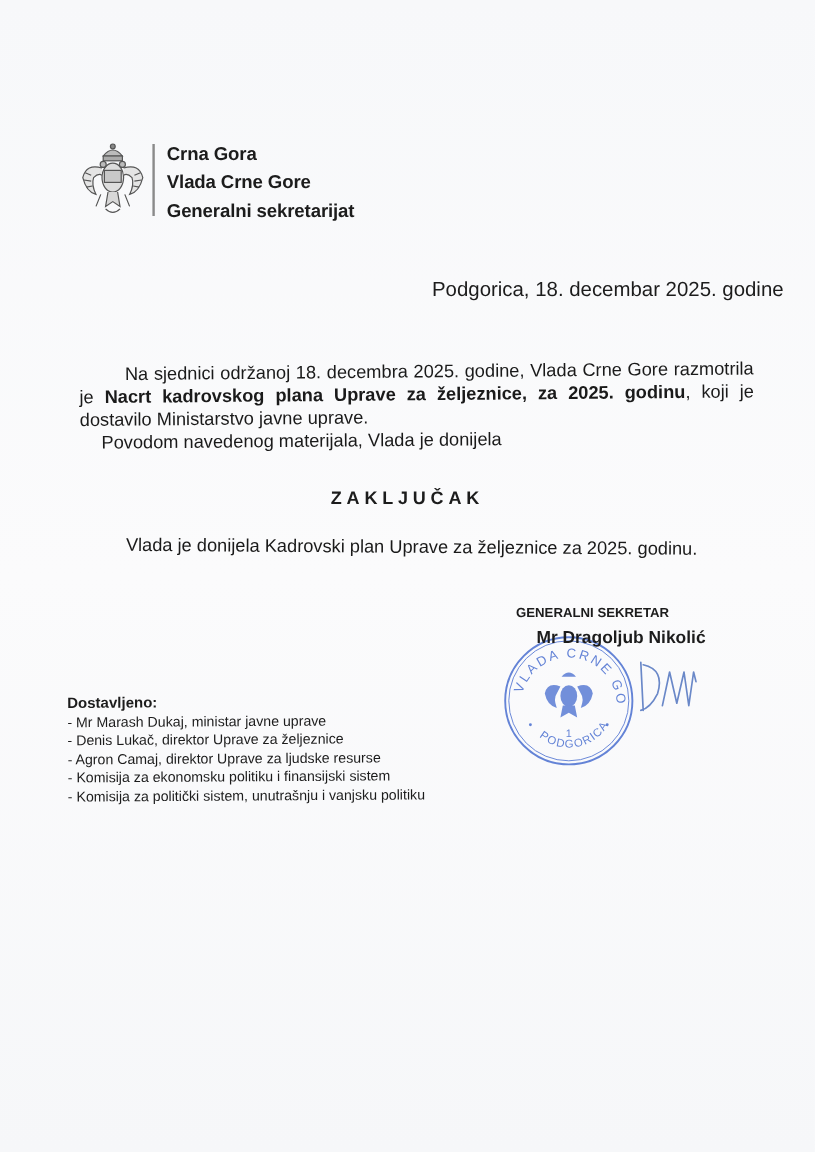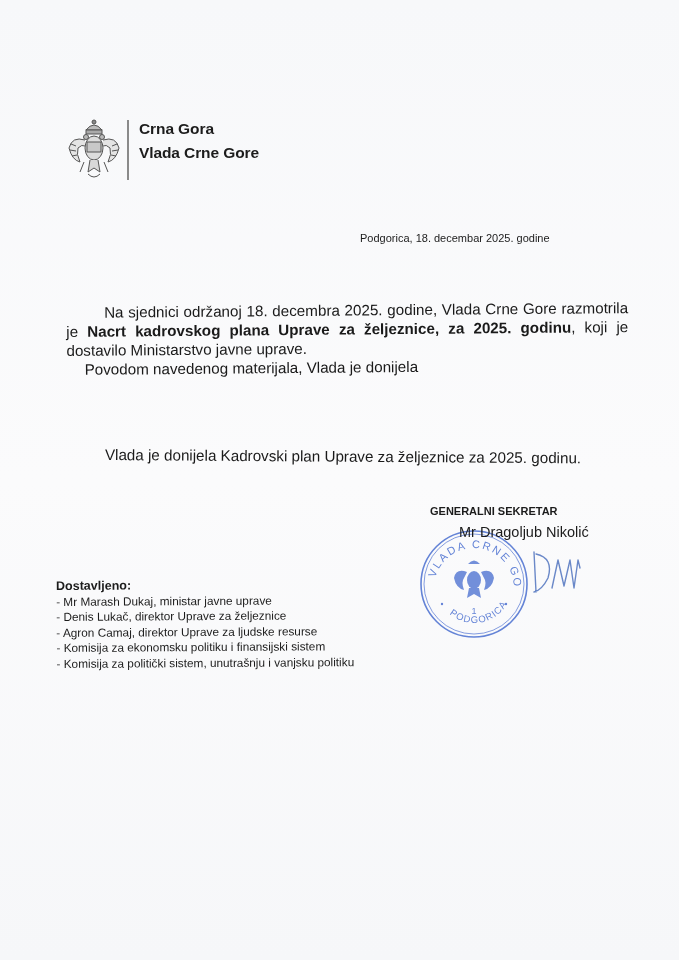--- a/index.html
+++ b/index.html
@@ -65,21 +65,21 @@
       font-weight: normal;
       font-style: italic;
       margin-left: 1px;
       position: relative;
       top: 1px;
     }
     .place-date {
       position: absolute;
       left: 360px;
       top: 232px;
-      font-size: 11px;
+      font-size: 17px;
       color: #1c1c1c;
       white-space: nowrap;
     }
 
     
     .body-text {
       position: absolute;
       left: 66px;
       top: 303px;
       width: 562px;
@@ -125,24 +125,23 @@
       font-size: 11px;
       font-weight: bold;
       color: #1c1c1c;
       white-space: nowrap;
     }
     .signature-name {
       position: absolute;
       left: 447px;
       top: 524px;
       font-size: 14.5px;
-      font-weight: normal;
-      color: #1c1c1c;
-      white-space: nowrap;
-      margin-left: 12px;
+      font-weight: bold;
+      color: #1c1c1c;
+      white-space: nowrap;
     }
     .stamp {
       position: absolute;
       left: 418px;
       top: 528px;
       width: 112px;
       height: 112px;
       opacity: 0.85;
     }
     .signature-scribble {
@@ -196,29 +195,31 @@
 
       <path d="M24 42 L22 54 L28 50 L34 54 L32 42" fill="#d8d8d8"></path>
       <path d="M18 44 L14 54 M38 44 L42 54"></path>
       <path d="M22 56 Q28 62 34 56"></path>
     </g>
   </svg>
   <div class="header-divider"></div>
   <div class="header-lines">
     <div>Crna Gora</div>
     <div>Vlada Crne Gore</div>
+    <div>Generalni sekretarijat</div>
   </div>
 
   <div class="place-date">Podgorica, 18. decembar 2025. godine</div>
 
   <div class="body-text">
     <p class="indent"><span>Na sjednici održanoj 18. decembra 2025. godine, Vlada Crne Gore razmotrila je </span><b>Nacrt kadrovskog plana Uprave za željeznice, za 2025. godinu</b><span>, koji je dostavilo Ministarstvo javne uprave.</span></p>
     <p class="indent" style="text-indent:18px">Povodom navedenog materijala, Vlada je donijela</p>
   </div>
 
+  <div class="conclusion-title">ZAKLJUČAK</div>
   <div class="conclusion-text">Vlada je donijela Kadrovski plan Uprave za željeznice za 2025. godinu.</div>
 
   <svg class="stamp" viewBox="0 0 112 112">
     <defs>
       <path id="stampTop" d="M 16 60 A 40 40 0 0 1 96 60"></path>
       <path id="stampBottom" d="M 22 74 A 38 38 0 0 0 90 74"></path>
     </defs>
     <circle cx="56" cy="56" r="53" fill="none" stroke="#4a6fd0" stroke-width="1.6"></circle>
     <circle cx="56" cy="56" r="50" fill="none" stroke="#4a6fd0" stroke-width="0.8"></circle>
     <text font-family="Liberation Sans, sans-serif" font-size="11" fill="#4a6fd0" letter-spacing="2">

